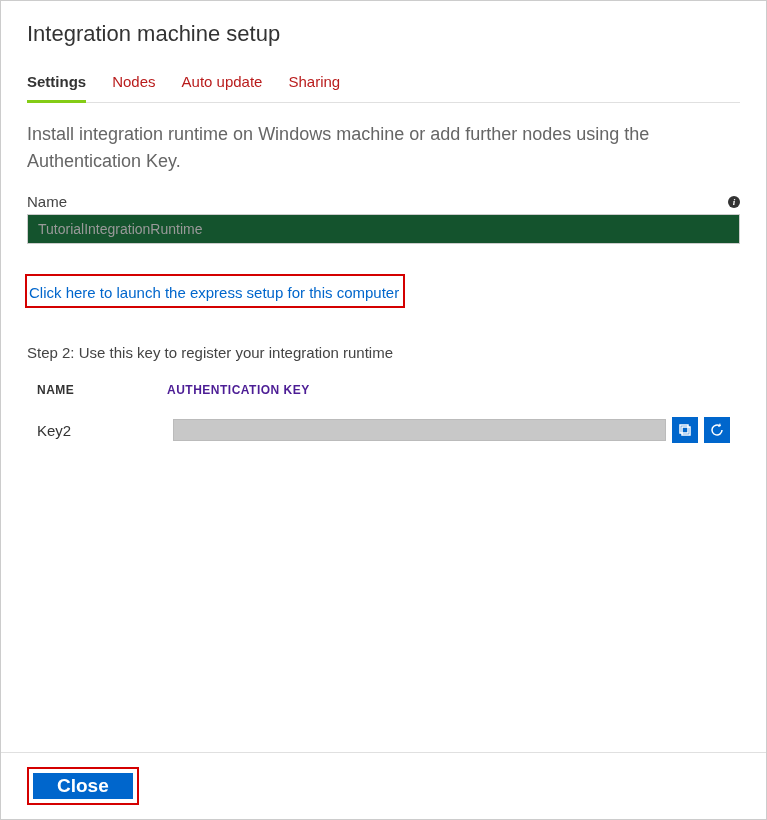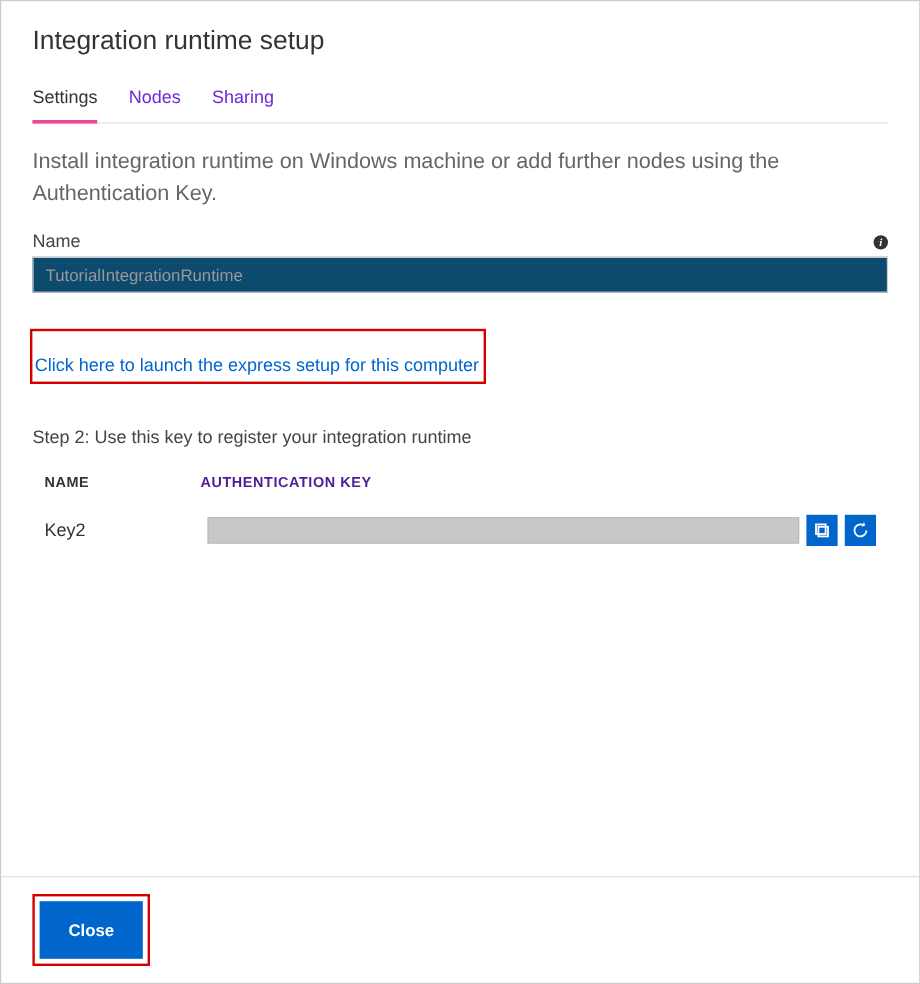--- a/index.html
+++ b/index.html
@@ -26,29 +26,29 @@
     }
     .tabs {
       display: flex;
       gap: 26px;
       border-bottom: 1px solid #e0e0e0;
       margin-bottom: 18px;
     }
     .tab {
       padding: 6px 0 10px 0;
       font-size: 15px;
-      color: #6d28d9;
+      color: #b91c1c;
       cursor: pointer;
       border-bottom: 3px solid transparent;
       margin-bottom: -1px;
     }
     .tab.active {
       color: #333;
-      font-weight: 400;
-      border-bottom: 3px solid #ec4899;
+      font-weight: 700;
+      border-bottom: 3px solid #84cc16;
     }
     .description {
       font-size: 18px;
       color: #666;
       line-height: 1.5;
       margin-bottom: 18px;
     }
     .field-label-row {
       display: flex;
       justify-content: space-between;
@@ -71,39 +71,39 @@
       justify-content: center;
       font-weight: bold;
       font-style: italic;
       font-family: serif;
     }
     .text-input {
       width: 100%;
       padding: 6px 10px;
       font-size: 14px;
       border: 1px solid #ccc;
-      background: #0c4a6e;
+      background: #14532d;
       color: #999;
       margin-bottom: 30px;
     }
     .option-heading {
       font-size: 18px;
       font-weight: 400;
       color: #333;
       margin-bottom: 10px;
     }
     .link {
       color: #0066cc;
       font-size: 15px;
       cursor: pointer;
     }
     .highlight-red {
       border: 2px solid #d40000;
       display: inline-block;
-      padding: 20px 4px 4px 2px;
+      padding: 8px 4px 4px 2px;
       margin-bottom: 26px;
       margin-left: -2px;
     }
     .step-row {
       font-size: 15px;
       color: #444;
       margin-bottom: 12px;
       margin-top: 10px;
     }
     .step-label {
@@ -172,35 +172,36 @@
     }
     .close-highlight {
       border: 2px solid #d40000;
       display: inline-block;
       padding: 4px;
     }
     .close-btn {
       background: #0066cc;
       color: #fff;
       border: none;
-      font-size: 14px;
+      font-size: 19px;
       font-weight: 600;
-      padding: 16px 24px;
+      padding: 2px 24px;
       cursor: pointer;
     }
   </style>
 </head>
 <body>
 
 <div class="panel">
-  <div class="title">Integration runtime setup</div>
+  <div class="title">Integration machine setup</div>
 
   <div class="tabs">
     <div class="tab active">Settings</div>
     <div class="tab">Nodes</div>
+    <div class="tab">Auto update</div>
     <div class="tab">Sharing</div>
   </div>
 
   <div class="description">Install integration runtime on Windows machine or add further nodes using the Authentication Key.</div>
 
   <div class="field-label-row">
     <div class="field-label">Name</div>
     <div class="info-icon">i</div>
   </div>
   <input class="text-input" type="text" readonly="" value="TutorialIntegrationRuntime" style="">

